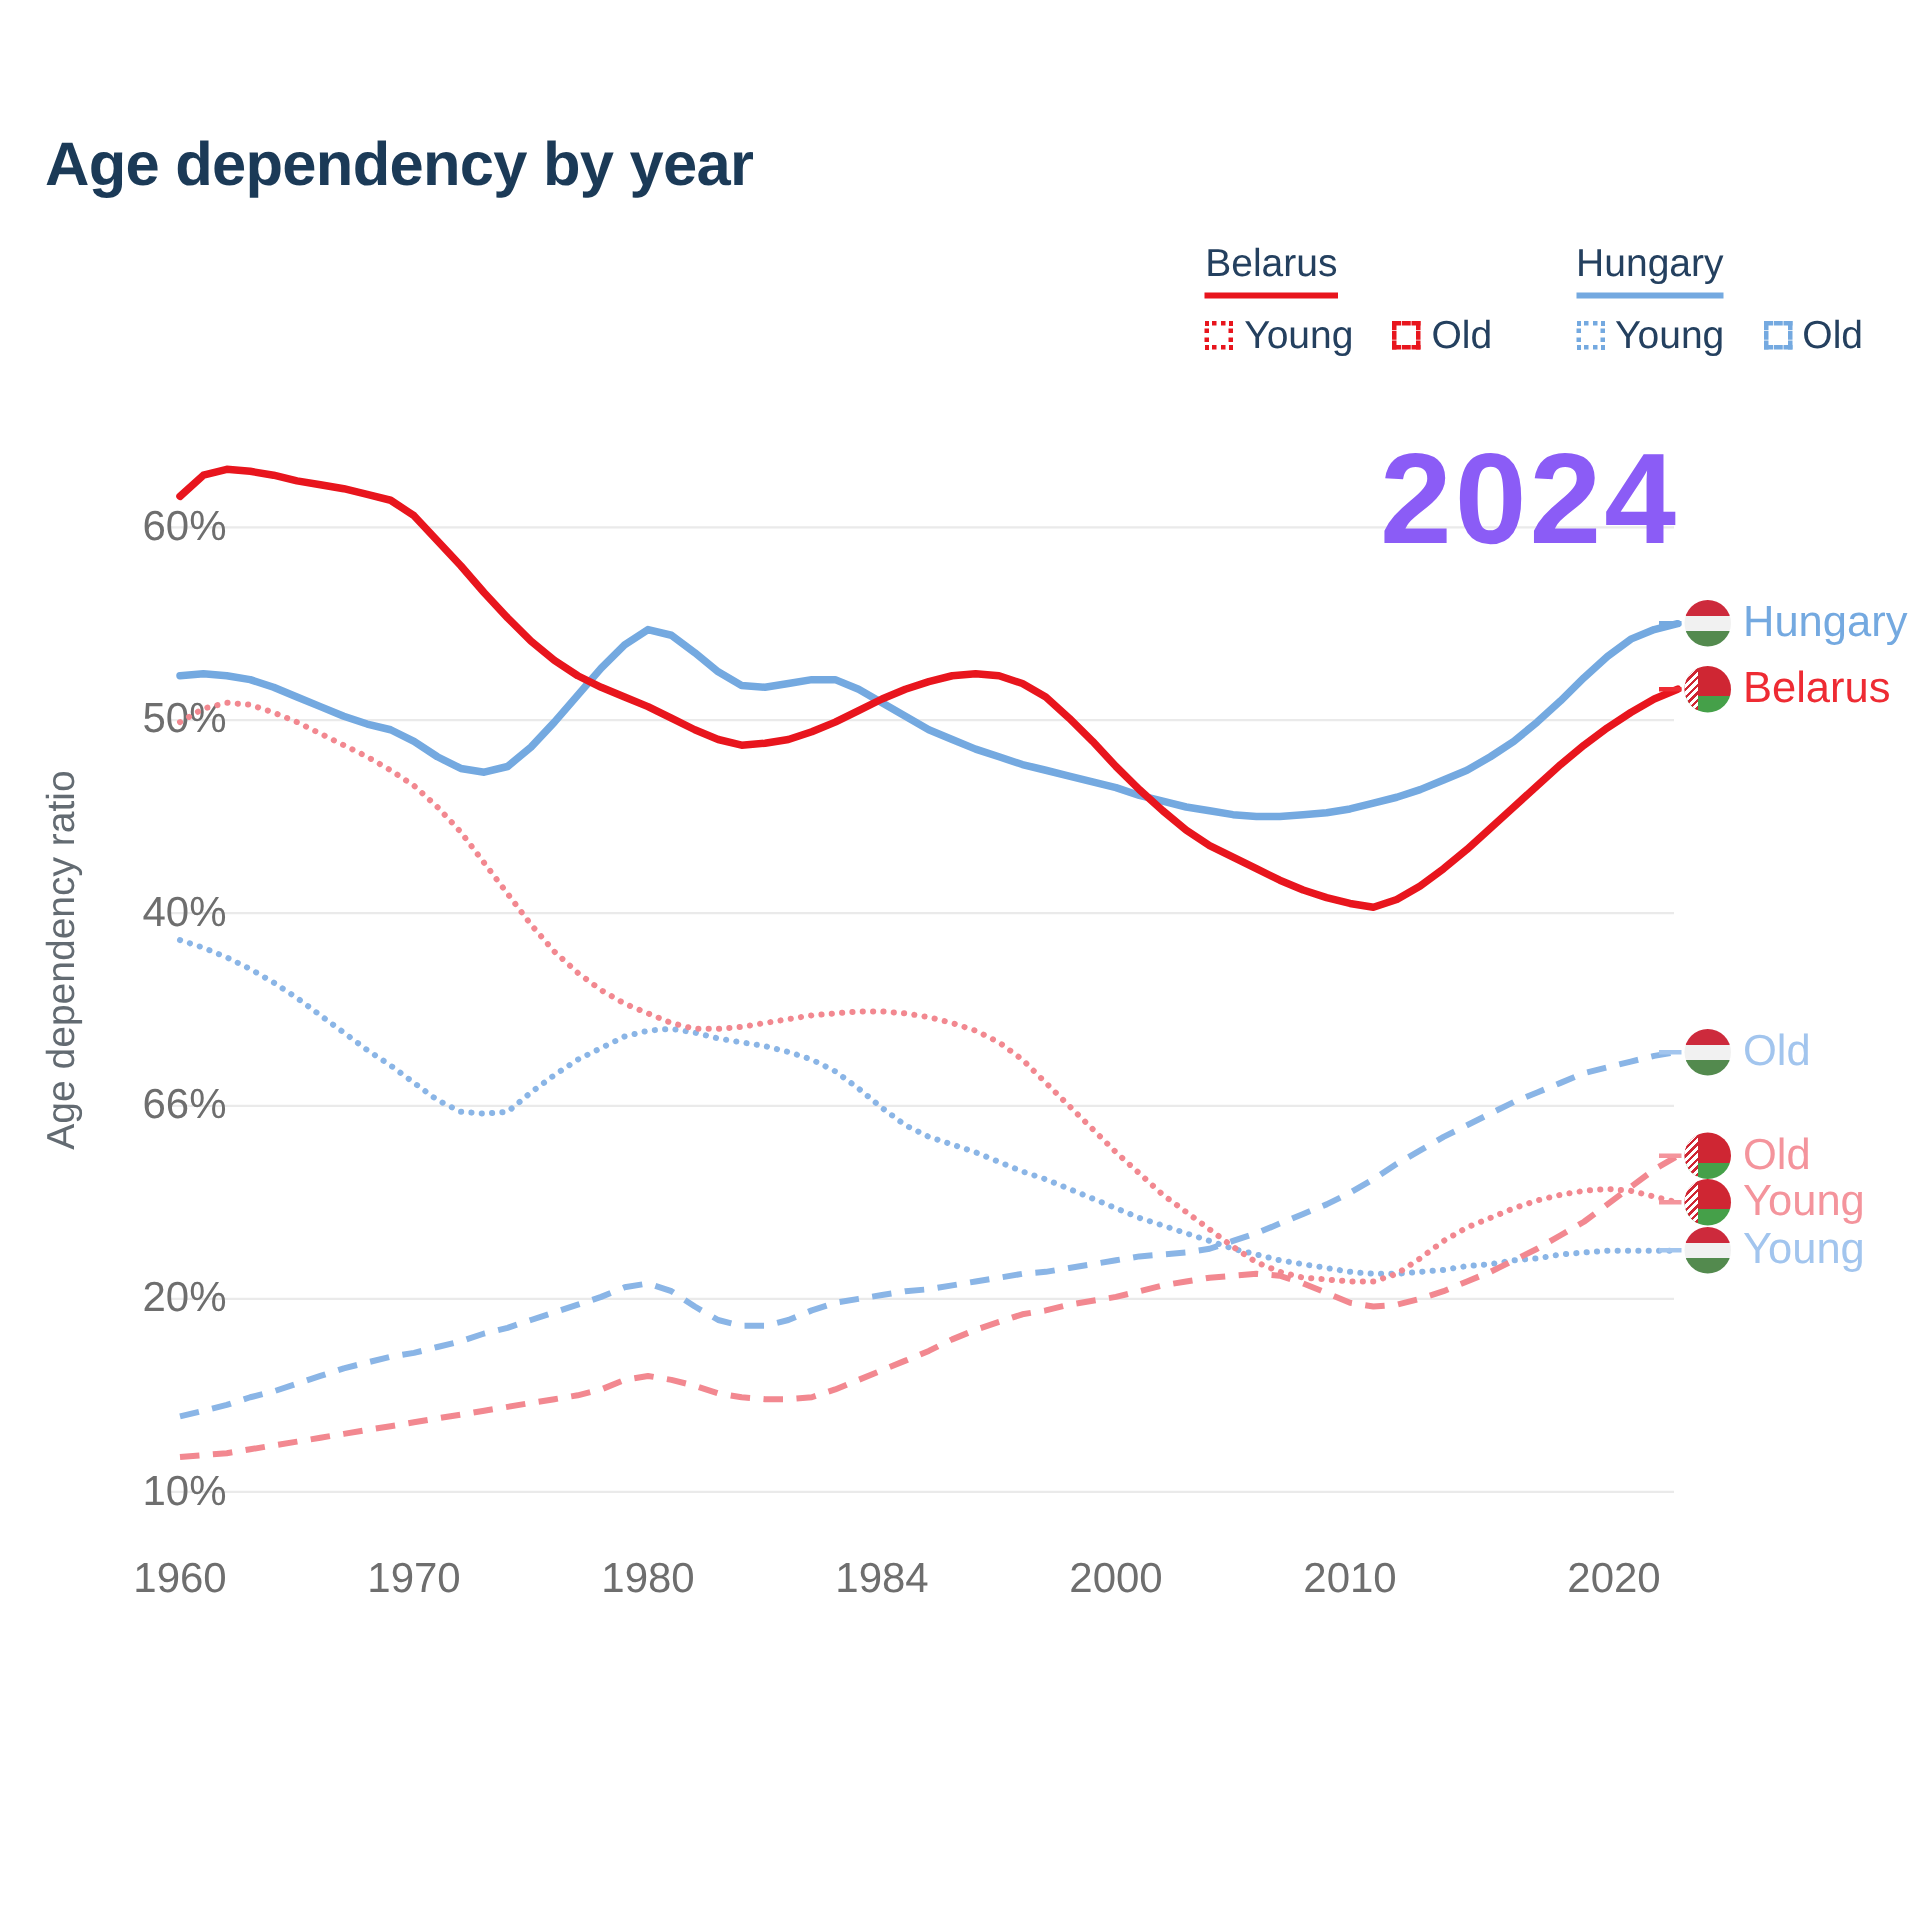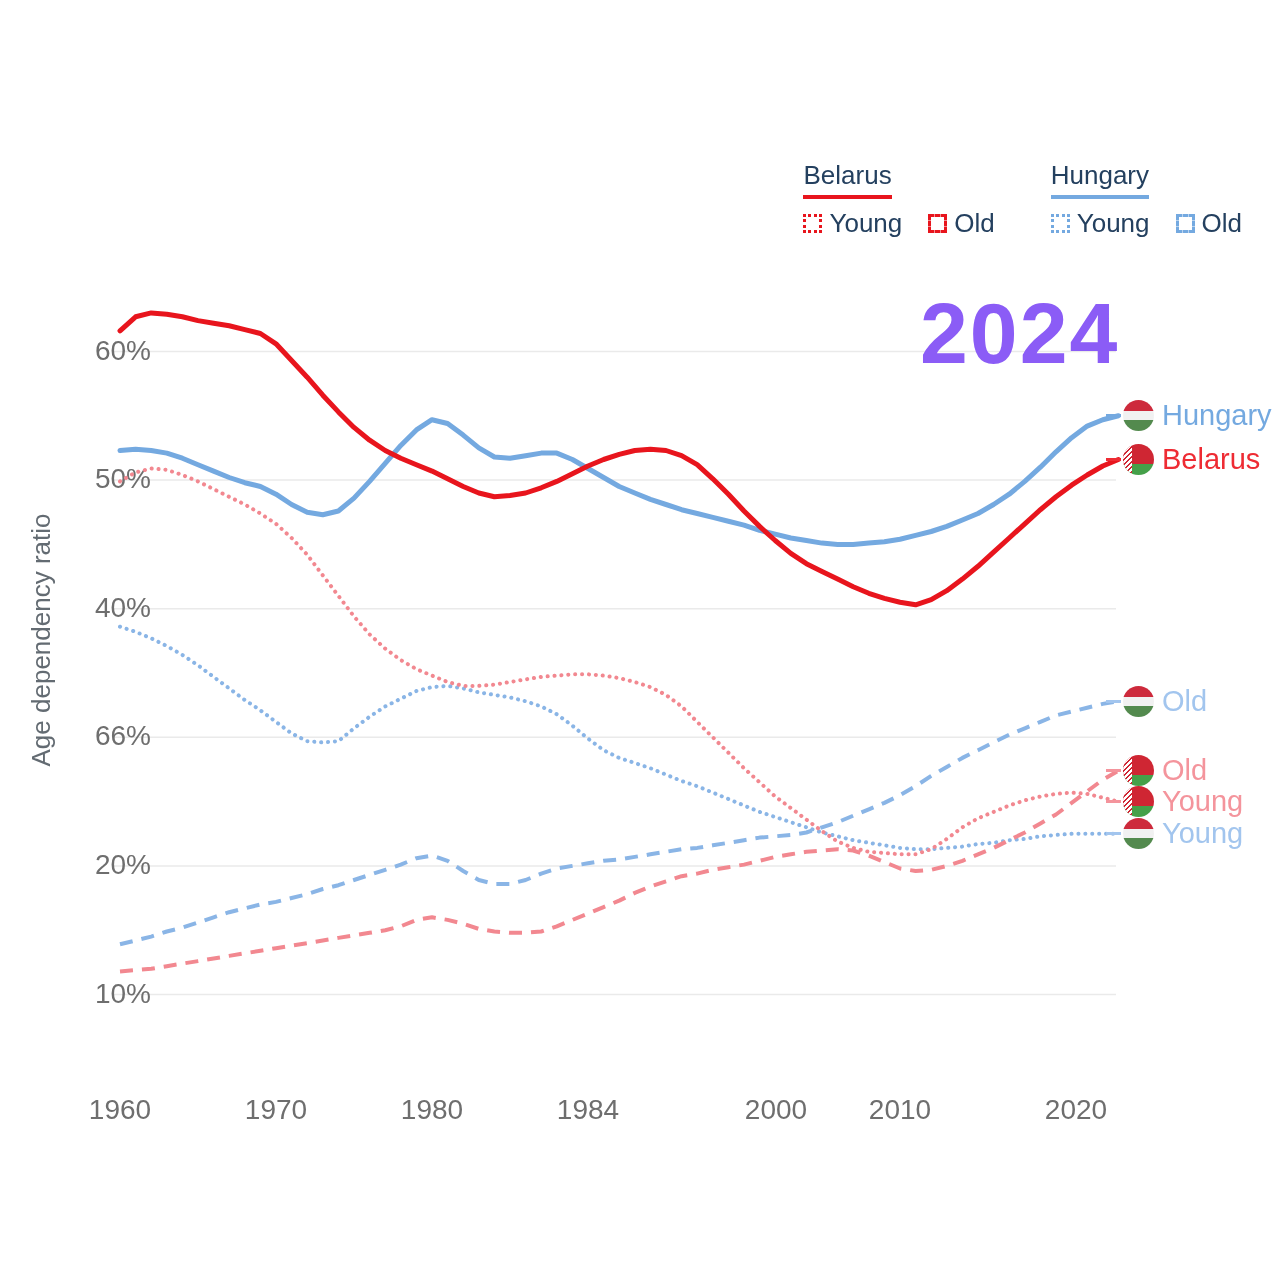--- a/index.html
+++ b/index.html
@@ -18,40 +18,41 @@
   .swatch.dashed{border:3px dashed #999;}
   
   .layer{position:absolute;left:0;top:0;pointer-events:none;}
   .watermark{position:absolute;left:920px;top:284px;font-size:86px;font-weight:700;
              color:#8b5cf6;letter-spacing:2px;z-index:1;}
   #grid-svg{z-index:0;} #series-svg{z-index:2;}
   
   .ytitle{position:absolute;left:41px;top:640px;transform:translate(-50%,-50%) rotate(-90deg);
           font-size:26px;color:#636b72;white-space:nowrap;}
   .ytick{position:absolute;left:0;width:107px;text-align:right;font-size:28px;color:#6e6e6e;margin-left:44px;}
-  .xtick{position:absolute;top:1094px;transform:translateX(-50%);font-size:28px;color:#6e6e6e;}
+  .xtick{position:absolute;top:1036px;transform:translateX(-50%);font-size:28px;color:#6e6e6e;}
   
   .end-label{position:absolute;left:1106px;display:flex;align-items:center;height:32px;
              font-size:29px;z-index:3;}
   .conn{width:15px;height:0;border-top:3px solid currentColor;margin-right:2px;flex:0 0 15px;}
   .flag{width:31px;height:31px;border-radius:50%;overflow:hidden;position:relative;
         flex:0 0 31px;margin-right:8px;}
   .flag-hu{background:linear-gradient(180deg,#cd2a3c 0 34%,#f1f1f1 34% 66%,#538a4e 66%);}
   .flag-by{background:linear-gradient(180deg,#cf2633 0 65%,#45a049 65%);}
   .flag-by::before{content:"";position:absolute;top:0;left:0;width:28%;height:100%;
         background:repeating-linear-gradient(135deg,#cf2633 0 1.6px,#ffffff 1.6px 3.6px);}
   .end-text{white-space:nowrap;}
   
   .footer{position:absolute;left:38px;top:1106px;font-size:26px;color:#4c4c4c;line-height:40px;}
 </style>
 </head>
 <body>
 
 <div class="page">
 
+  <div class="title">Age dependency by year</div>
 
   <div class="legend">
     <div class="legend-group">
       <span class="legend-country" style="border-bottom-color: rgb(232, 21, 29);">Belarus</span>
       <div class="legend-items">
         <span class="legend-item">
           <span class="swatch dotted" style="border-color: rgb(232, 21, 29);"></span>
           <span class="legend-item-label">Young</span>
         </span>
         <span class="legend-item">
@@ -101,21 +102,21 @@
   <div class="ytick" style="top: 463.1px;">50%</div>
   <div class="ytick" style="top: 591.7px;">40%</div>
   <div class="ytick" style="top: 720.3px;">66%</div>
   <div class="ytick" style="top: 848.9px;">20%</div>
   <div class="ytick" style="top: 977.5px;">10%</div>
 
   <div class="xtick" style="left: 120px;">1960</div>
   <div class="xtick" style="left: 276px;">1970</div>
   <div class="xtick" style="left: 432px;">1980</div>
   <div class="xtick" style="left: 588px;">1984</div>
-  <div class="xtick" style="left: 744px; margin-left: 32px;">2000</div>
+  <div class="xtick" style="left: 744px;">2000</div>
   <div class="xtick" style="left: 900px;">2010</div>
   <div class="xtick" style="left: 1056px; margin-left: 20px;">2020</div>
 
   <div class="end-label" style="top: 399.8px; color: rgb(116, 169, 224);">
     <span class="conn"></span>
     <span class="flag flag-hu"></span>
     <span class="end-text">Hungary</span>
   </div>
   <div class="end-label" style="top: 443.524px; color: rgb(238, 43, 51);">
     <span class="conn"></span>

